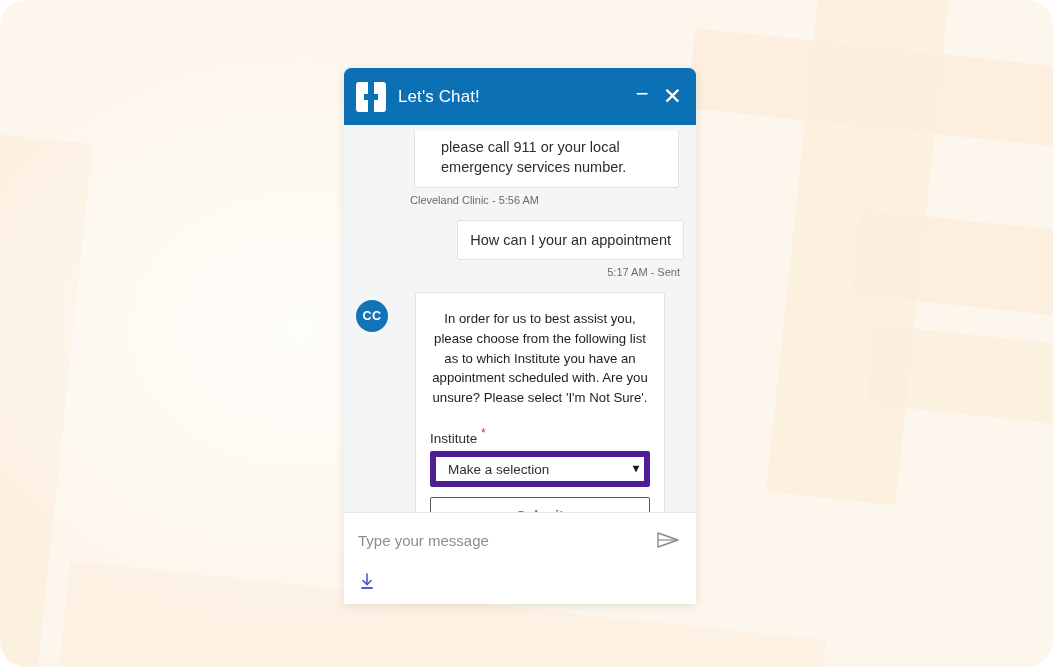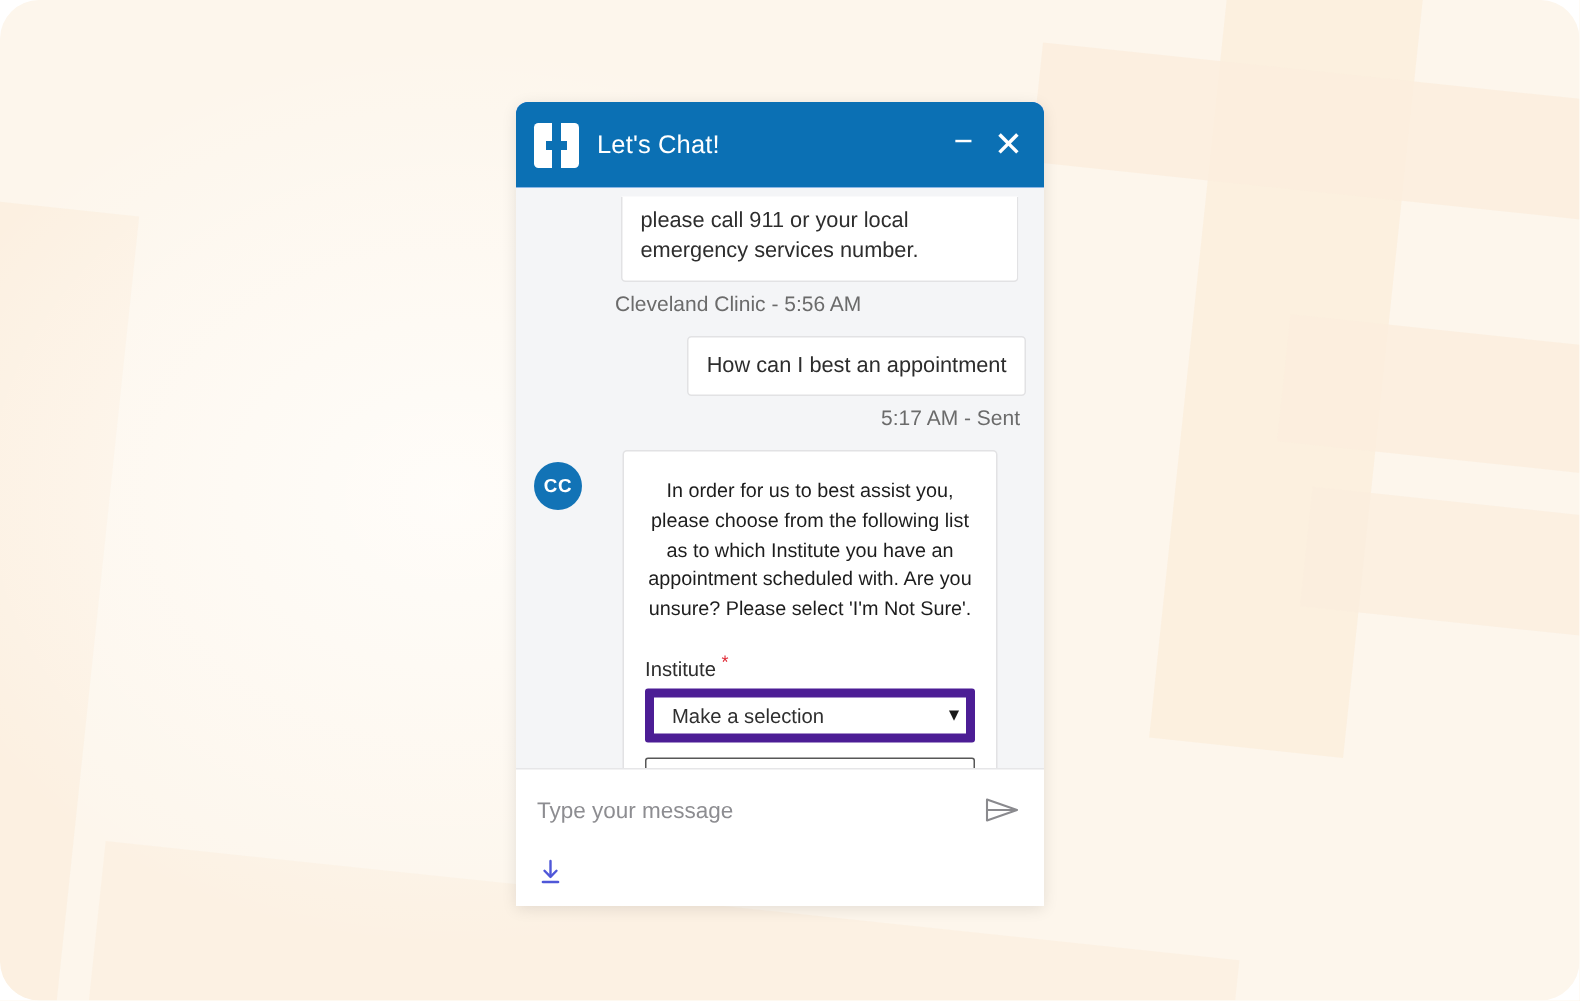--- a/index.html
+++ b/index.html
@@ -151,40 +151,40 @@
   }
 
   .msg-row { display: flex; }
   .msg-row.bot   { justify-content: flex-start; }
   .msg-row.user  { justify-content: flex-end; }
 
   .bubble {
     background: #ffffff;
     border: 1px solid #e2e2e4;
     border-radius: 3px;
-    padding: 10px 12px;
+    padding: 10px 26px;
     font-size: 14.5px;
     color: #2d2d2d;
     line-height: 1.38;
     max-width: 265px;
   }
   .bubble.clipped-top {
     border-top: none;
     border-radius: 0 0 3px 3px;
     margin-left: 58px;
     padding-top: 6px;
   }
   .bubble.user-bubble {
     border-radius: 3px;
     max-width: 240px;
     padding: 9px 12px;
   }
 
   .meta {
-    font-size: 14px;
+    font-size: 11px;
     color: #6b6b6b;
     margin: 6px 0 14px 0;
   }
   .meta.left  { text-align: left;  margin-left: 54px; }
   .meta.right { text-align: right; margin-right: 4px; }
 
   
   .form-row {
     display: flex;
     align-items: flex-start;
@@ -340,21 +340,21 @@
     </div>
 
     <div class="chat-body">
 
       <div class="msg-row bot">
         <div class="bubble clipped-top">please call 911 or your local emergency services number.</div>
       </div>
       <div class="meta left">Cleveland Clinic - 5:56 AM</div>
 
       <div class="msg-row user">
-        <div class="bubble user-bubble">How can I best an appointment</div>
+        <div class="bubble user-bubble">How can I your an appointment</div>
       </div>
       <div class="meta right">5:17 AM - Sent</div>
 
       <div class="form-row">
         <div class="avatar">CC</div>
         <div class="form-card">
           <div class="form-prompt">In order for us to best assist you, please choose from the following list as to which Institute you have an appointment scheduled with. Are you unsure? Please select 'I'm Not Sure'.</div>
 
           <div class="field-label">
             <span>Institute</span>

